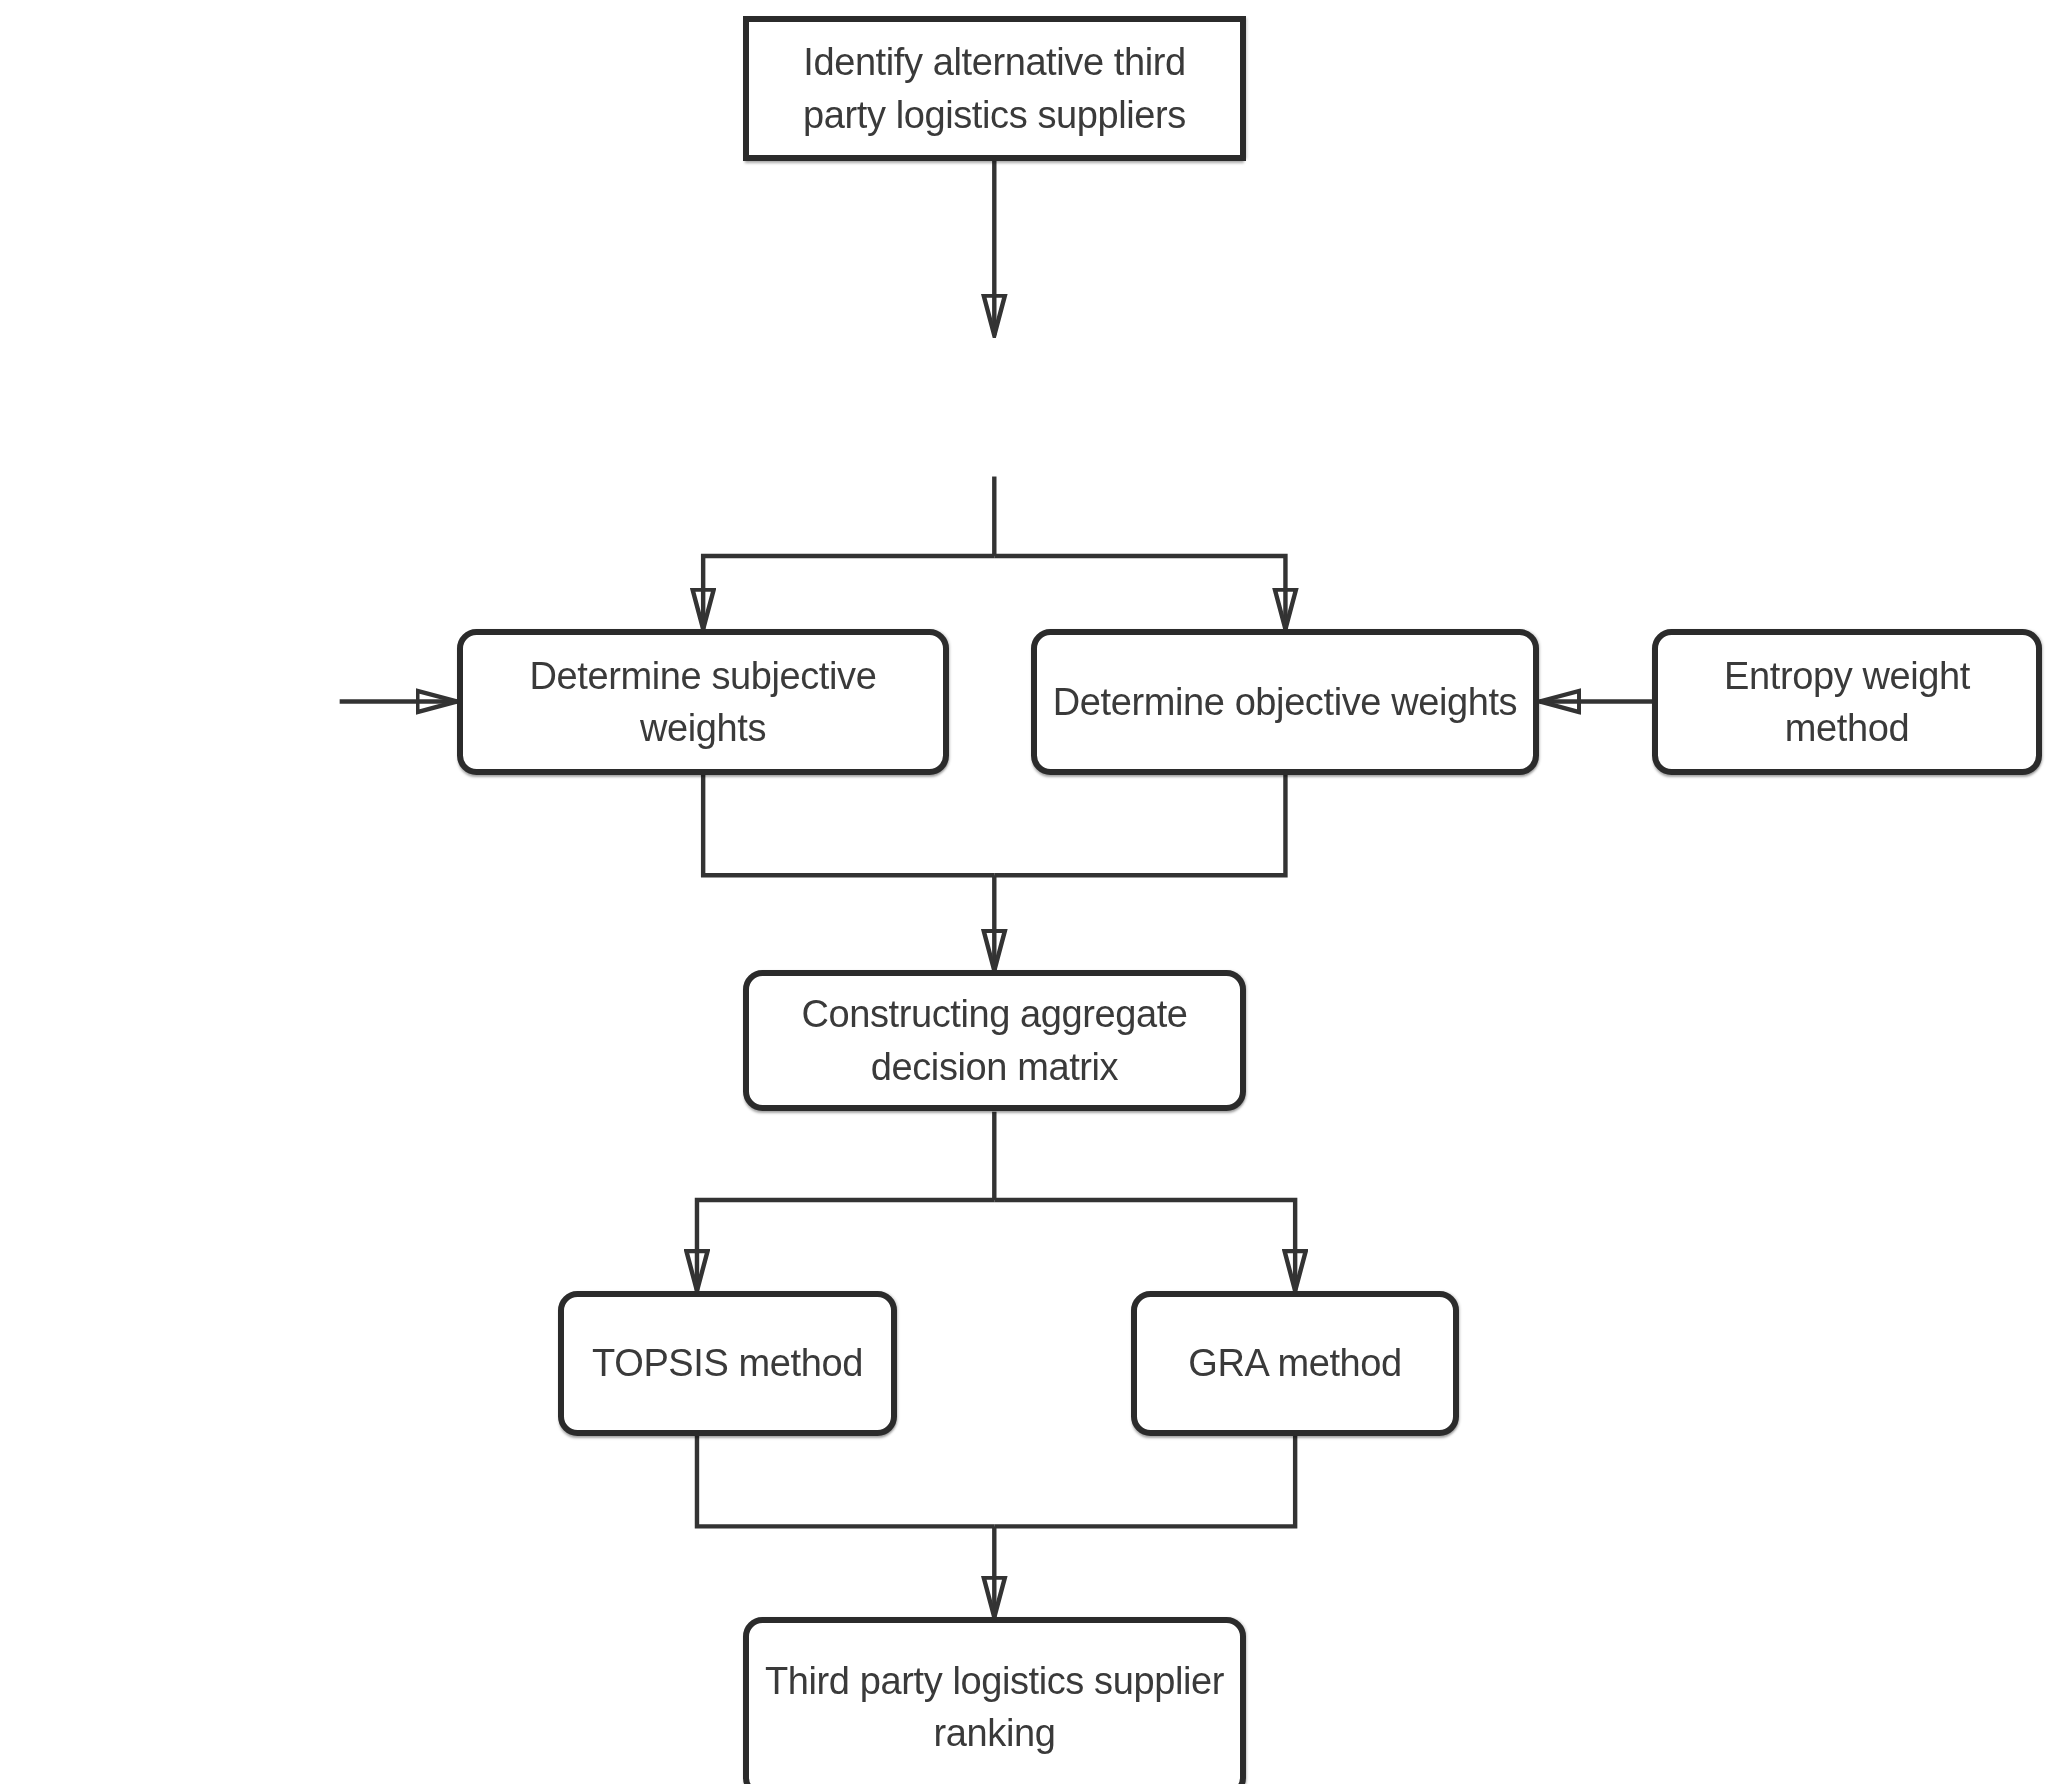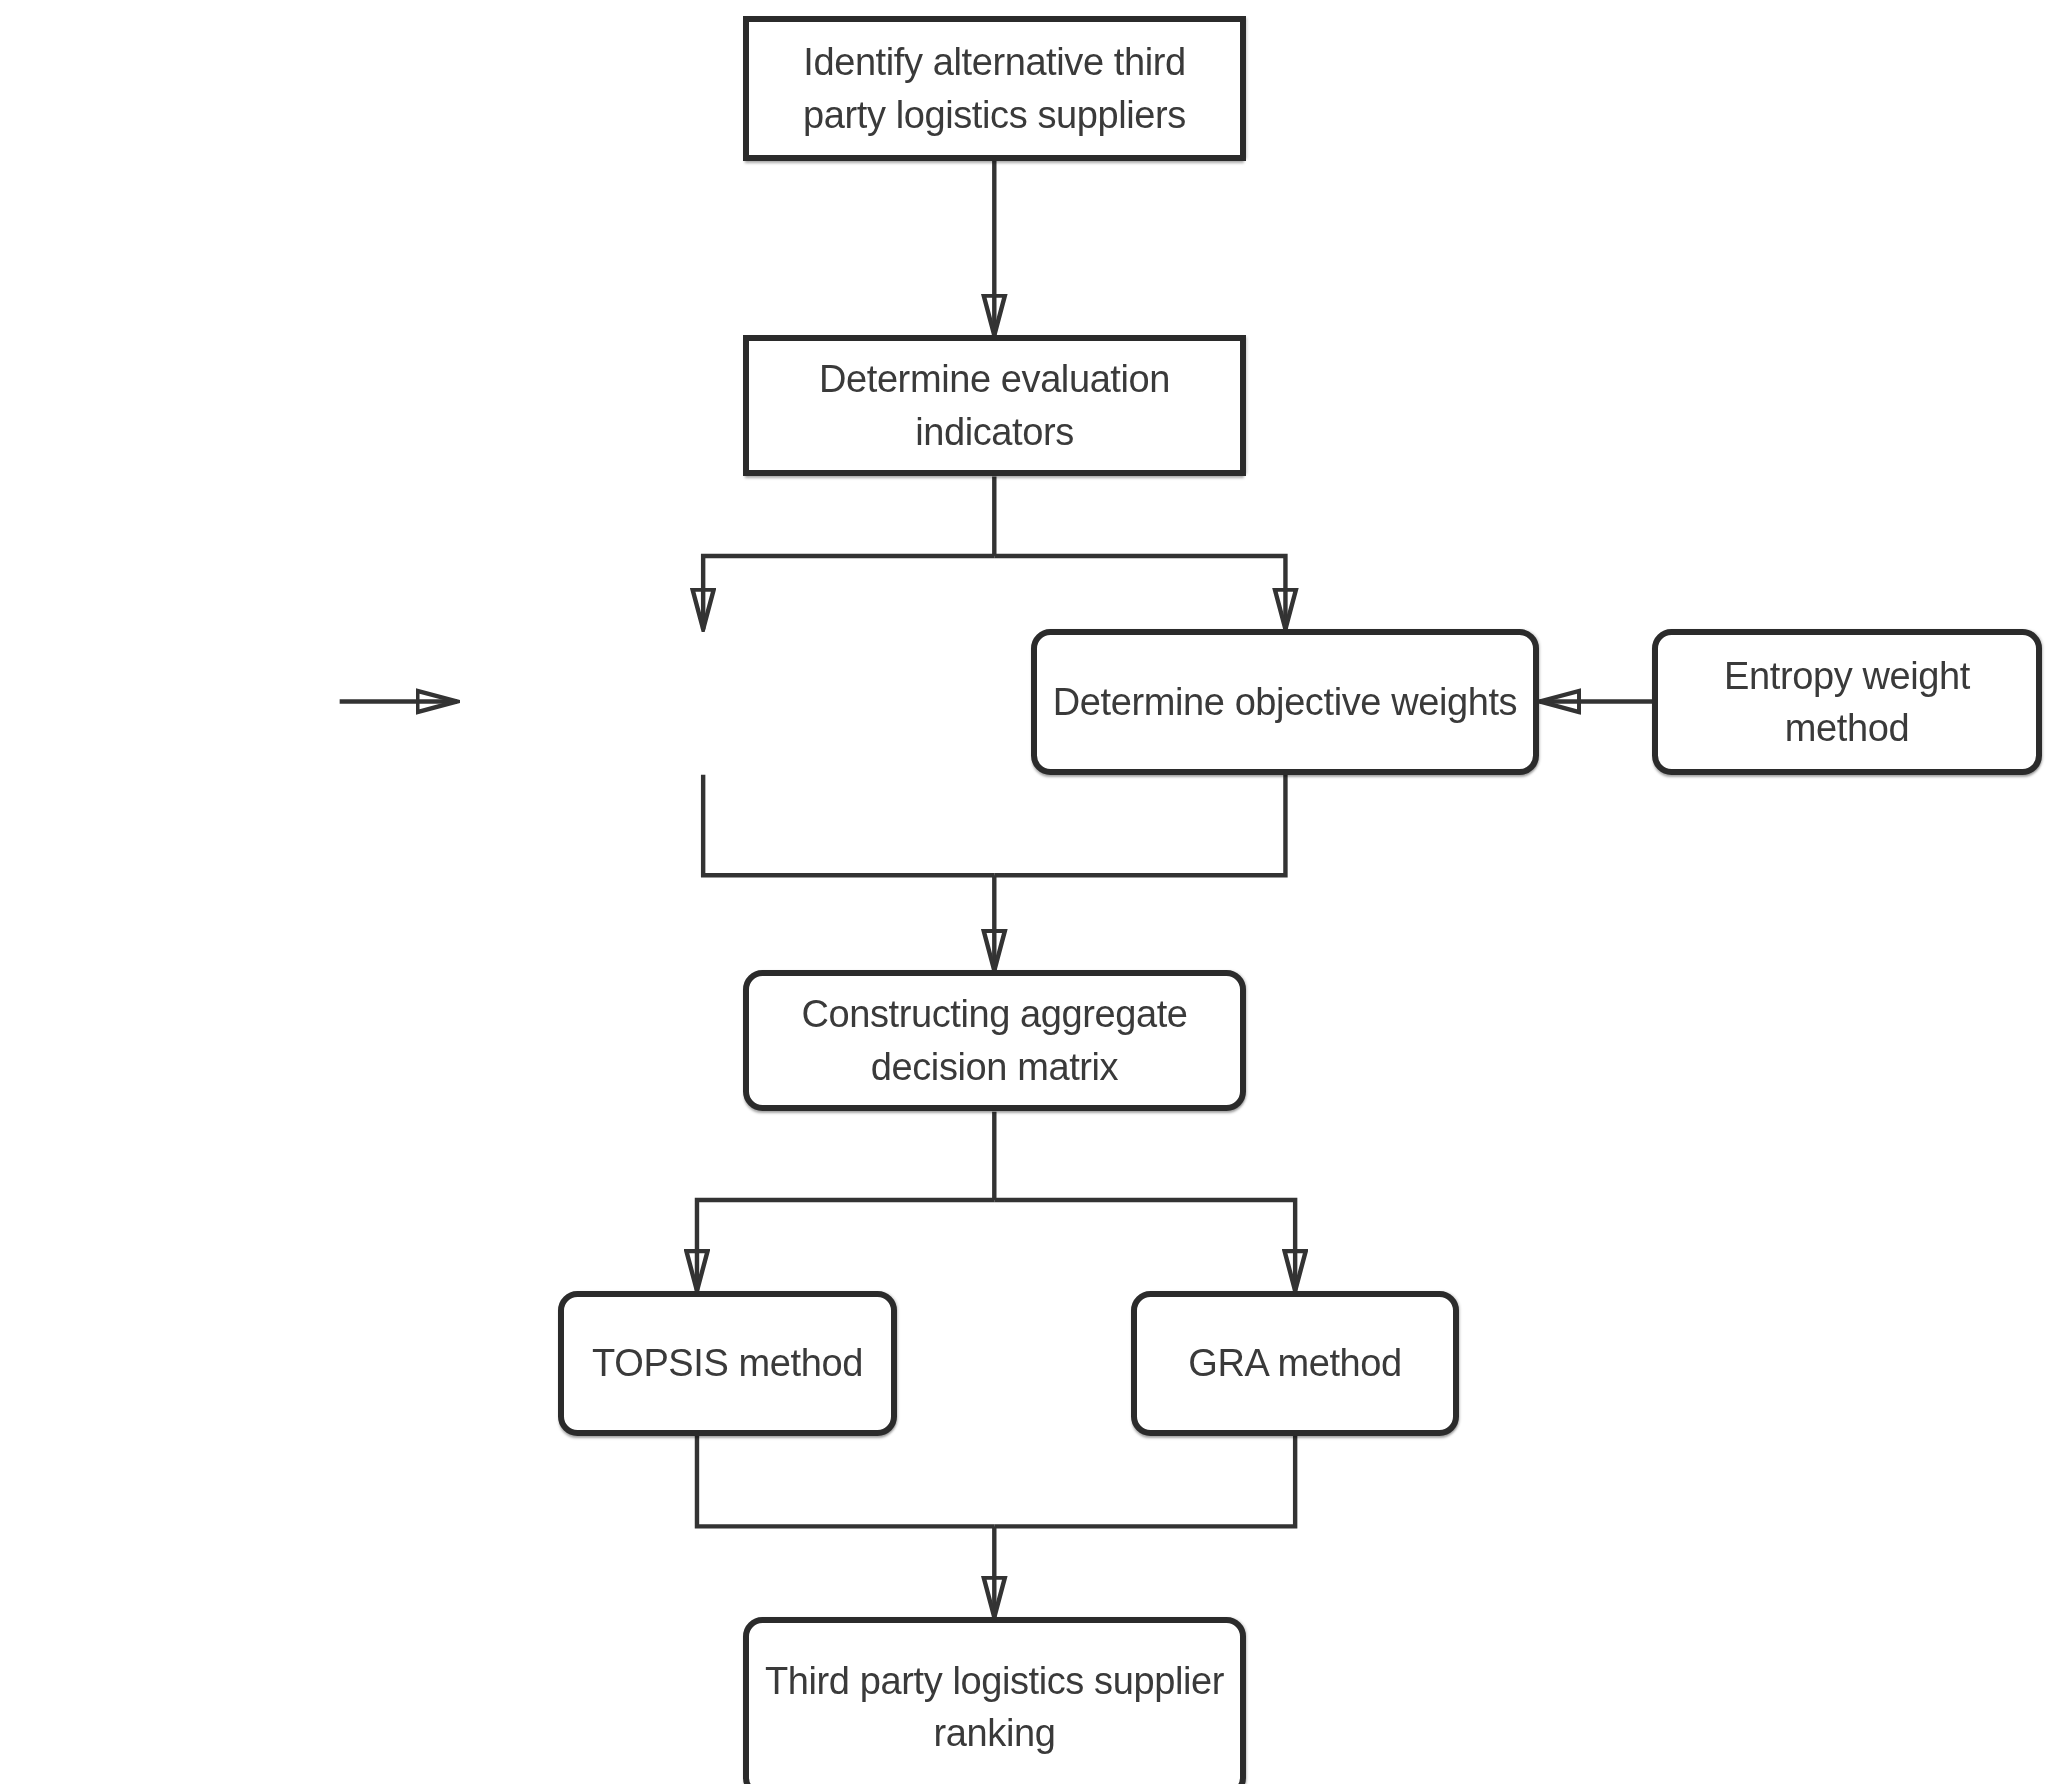--- a/index.html
+++ b/index.html
@@ -83,26 +83,26 @@
     <path d="M790,1627 L790,1730 L1127,1730"></path>
     <path d="M1468,1627 L1468,1730 L1127,1730"></path>
     <path d="M1127,1730 L1127,1833" marker-end="url(#arrow)"></path>
   </svg>
 
   <div class="node square" style="left:743px; top:16px;   width:503px; height:145px;">
     <span class="label">Identify alternative third
 party logistics suppliers</span>
   </div>
 
-  <div class="node square" style="left:743px; top:335px;  width:503px; height:141px;">
-    <span class="label">Determine evaluation
-indicators</span>
-  </div>
 
 
+  <div class="node rounded" style="left:457px; top:629px;  width:492px; height:146px;">
+    <span class="label">Determine subjective
+weights</span>
+  </div>
 
   <div class="node rounded" style="left:1031px; top:629px; width:508px; height:146px;">
     <span class="label">Determine objective weights</span>
   </div>
 
   <div class="node rounded" style="left:1652px; top:629px; width:390px; height:146px;">
     <span class="label">Entropy weight
 method</span>
   </div>
 

